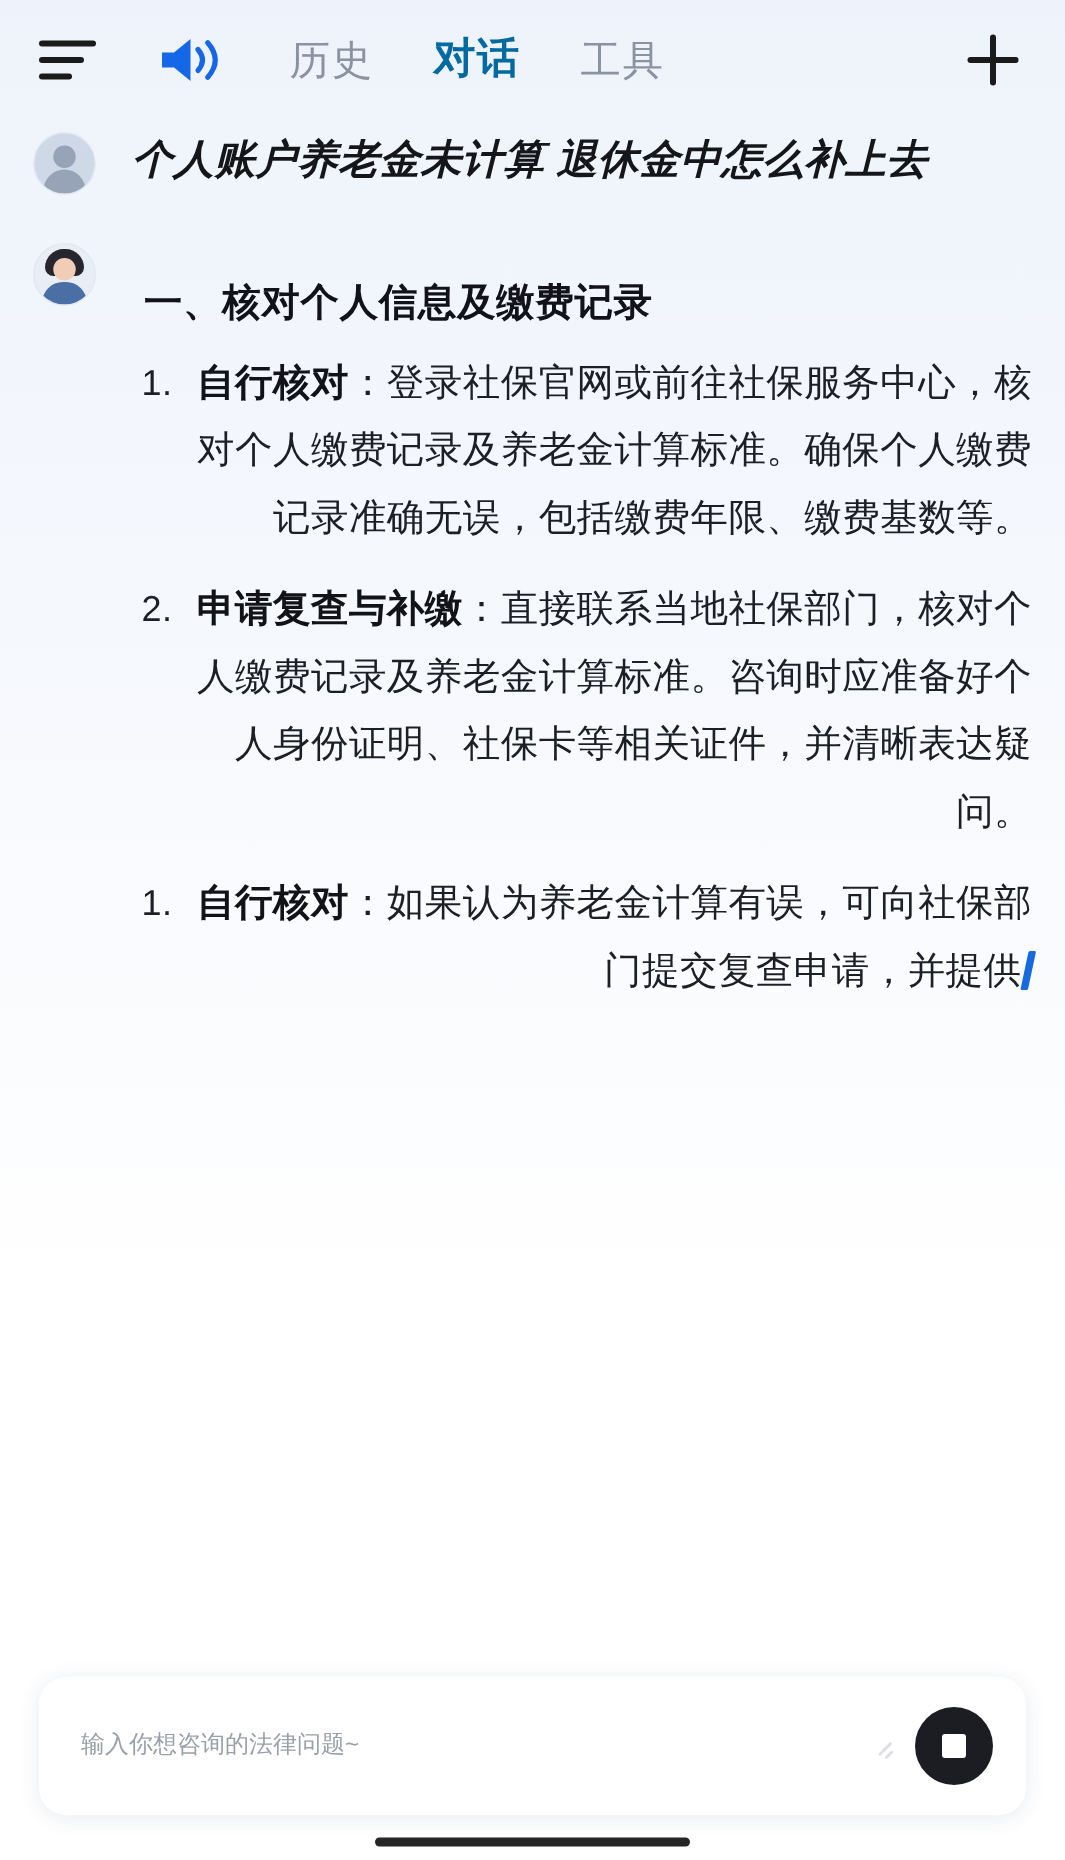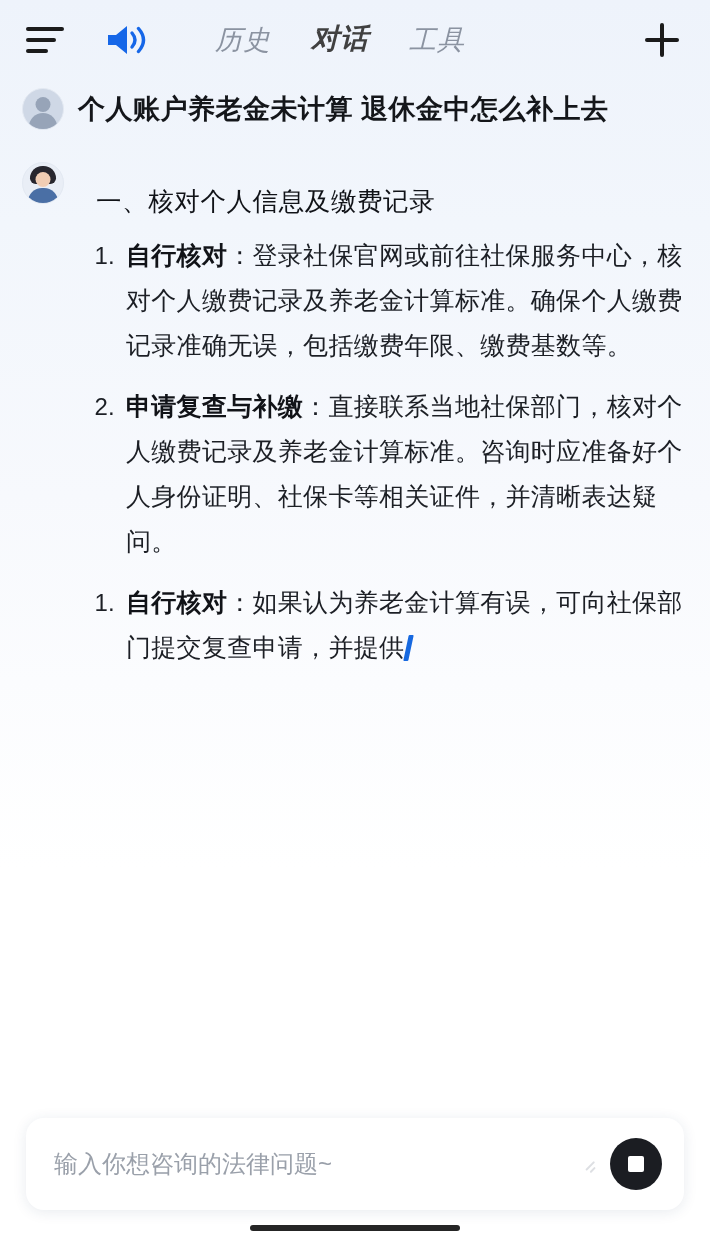--- a/index.html
+++ b/index.html
@@ -40,33 +40,32 @@
     margin-left: 36px;
     width: 46px; height: 40px;
     position: relative;
     flex: 0 0 auto;
   }
 
   .tabs {
     display: flex;
     align-items: flex-end;
     gap: 40px;
-    margin-left: 67px;
+    margin-left: 45px;
     flex: 1 1 auto;
-    font-style: italic;
   }
   .tab {
     font-size: 27px;
     color: #8b93a1;
     letter-spacing: 1px;
     cursor: pointer;
     padding-bottom: 2px;
   }
   .tab.active {
-    color: #404040;
+    color: #0369a1;
     font-weight: bold;
     font-size: 28px;
   }
 
   .plus {
     width: 44px; height: 44px;
     position: relative;
     flex: 0 0 auto;
     margin-left: 6px;
     cursor: pointer;
@@ -82,23 +81,24 @@
 
   
   .chat {
     padding: 0 22px 0 22px;
     height: 1010px;
     overflow: hidden;
   }
 
   .user-row {
     display: flex;
-    align-items: center;
-    gap: 14px;
+    align-items: flex-start;
+    gap: 24px;
     padding-top: 4px;
+    font-style: italic;
   }
   .avatar {
     width: 42px; height: 42px; border-radius: 50%;
     flex: 0 0 auto;
     margin-top: 4px;
     background: #cfd8e6;
     position: relative;
     overflow: hidden;
     border: 1px solid #e3e9f2;
   }
@@ -150,29 +150,30 @@
 
   .para {
     font-size: 25px;
     line-height: 1.82;
     color: #1c1f25;
     letter-spacing: 0.3px;
     margin: 0;
   }
   .section-h {
     font-size: 25.5px;
-    font-weight: normal;
+    font-weight: bold;
     color: #111318;
     margin: 26px 0 14px 18px;
     letter-spacing: 0.6px;
   }
   ol.list {
     margin: 0 0 0 0;
     padding-left: 44px;
     list-style: decimal;
+    text-align: right;
   }
   ol.list > li {
     font-size: 25px;
     line-height: 1.8;
     color: #1c1f25;
     margin-bottom: 16px;
     letter-spacing: 0.3px;
     padding-left: 4px;
   }
   ol.list > li::marker { font-size: 24px; color: #1c1f25; }
@@ -197,21 +198,21 @@
     border-radius: 18px;
     box-shadow: 0 2px 14px rgba(33, 60, 100, 0.10);
     display: flex;
     align-items: center;
     padding: 0 22px 0 26px;
   }
   .inputbar input {
     flex: 1 1 auto;
     border: none;
     outline: none;
-    font-size: 24px;
+    font-size: 16px;
     color: #0369a1;
     background: transparent;
     font-family: "Liberation Sans", "DejaVu Sans", sans-serif;
   }
   .inputbar input::placeholder { color: #9aa0aa; }
   .resize-grip {
     width: 12px; height: 12px;
     margin-right: 14px;
     position: relative;
     flex: 0 0 auto;

